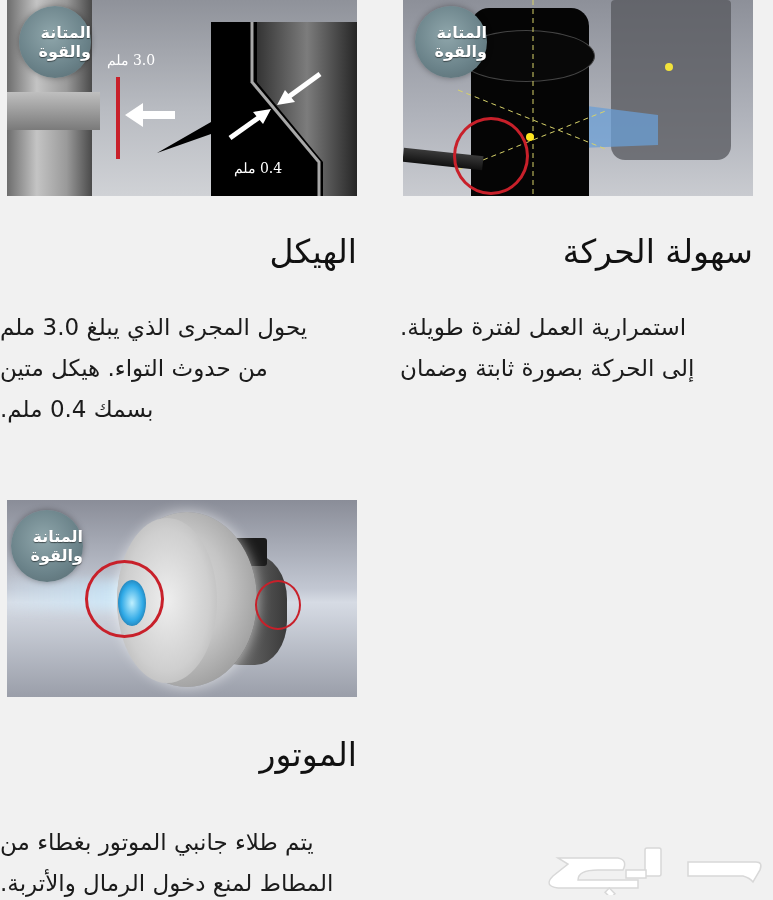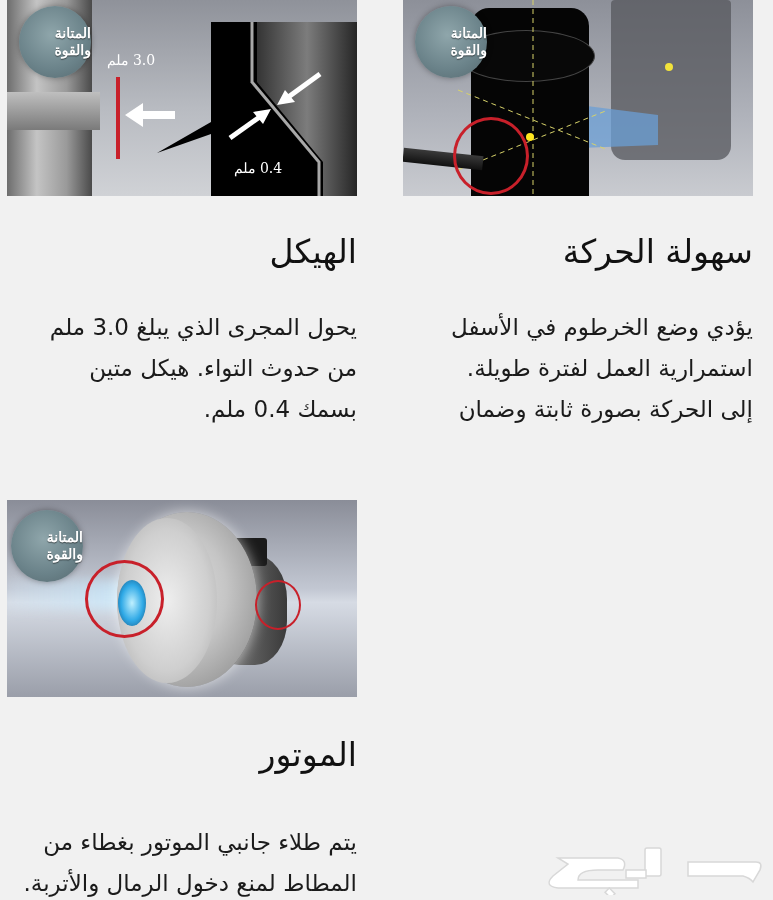--- a/index.html
+++ b/index.html
@@ -9,30 +9,29 @@
       font-family: "DejaVu Sans", "Liberation Sans", sans-serif;
       color: #1a1a1a;
     }
     .abs { position: absolute; }
     .img { position: absolute; overflow: hidden; }
     .badge {
       position: absolute; width: 72px; height: 72px; border-radius: 50%;
       background: radial-gradient(circle at 45% 40%, #8fa6ab 0%, #6a8289 60%, #55686e 100%);
       box-shadow: 0 0 6px rgba(0,0,0,0.35);
       display: flex; align-items: center; justify-content: center;
-      color: #fff; font-size: 14px; font-weight: bold; direction: rtl;
+      color: #fff; font-size: 16px; font-weight: bold; direction: rtl;
       text-shadow: 0 1px 1px rgba(0,0,0,0.5);
-      font-family: Liberation Serif, serif;
     }
     .heading {
       position: absolute; direction: rtl; text-align: right;
       font-weight: normal; font-size: 33px; color: #111;
     }
     .para {
-      position: absolute; direction: rtl; text-align: right;
+      position: absolute; direction: rtl; text-align: left;
       font-size: 23px; line-height: 41px; color: #1b1b1b;
     }
     .arrow-label {
       position: absolute; color: #fff; font-family: "DejaVu Serif", "Liberation Serif", serif;
       font-weight: normal; font-size: 14px; direction: rtl;
     }
     .watermark {
       position: absolute; left: 538px; top: 840px; width: 230px; height: 55px;
     }
   </style>
@@ -100,21 +99,20 @@
 
 <div class="heading" style="left:150px; top:232px; width:207px;">الهيكل</div>
 <div class="para" style="left:0px; top:307px; width:357px;">
   <div>يحول المجرى الذي يبلغ 3.0 ملم</div>
   <div>من حدوث التواء. هيكل متين</div>
   <div>بسمك 0.4 ملم.</div>
 </div>
 
 <div class="heading" style="left:480px; top:232px; width:273px;">سهولة الحركة</div>
 <div class="para" style="left:400px; top:307px; width:353px;">
-  <div>يؤدي وضع الخرطوم في الأسفل</div>
   <div>استمرارية العمل لفترة طويلة.</div>
   <div>إلى الحركة بصورة ثابتة وضمان</div>
 </div>
 
 <div class="img" style="left:7px; top:500px; width:350px; height:197px; background:linear-gradient(180deg,#8a8d98 0%,#c2c7d2 45%,#d6dbe4 52%,#9a9ea9 100%);">
   <div class="abs" style="left:0; top:80px; width:150px; height:30px; background:linear-gradient(90deg,rgba(220,240,255,0.2),rgba(200,235,255,0.9)); filter:blur(6px);"></div>
 
   <div class="abs" style="left:200px; top:55px; width:80px; height:110px; border-radius:40%; background:linear-gradient(90deg,#8a8a8a,#3a3a3a);"></div>
   <div class="abs" style="left:225px; top:38px; width:35px; height:28px; background:#1a1a1a; border-radius:3px;"></div>
 

